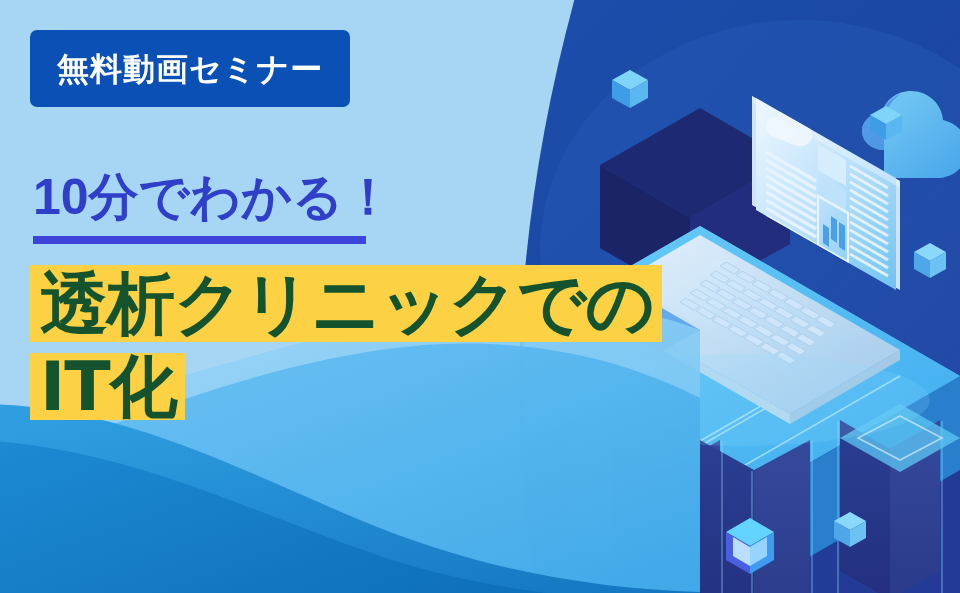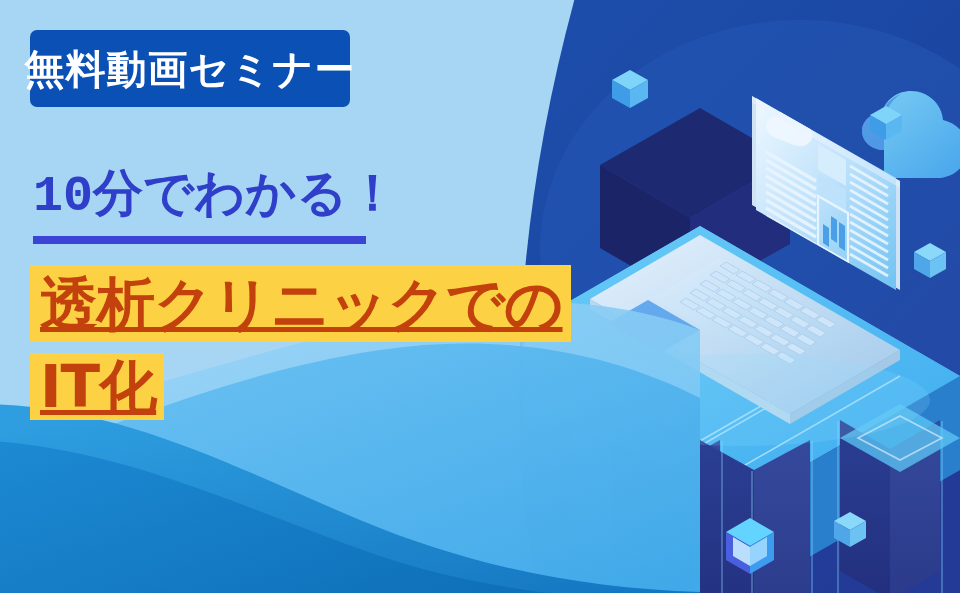--- a/index.html
+++ b/index.html
@@ -21,62 +21,61 @@
   .badge{
     position:absolute;left:30px;top:30px;
     width:320px;height:77px;
     background:#0a50b5;
     border-radius:7px;
     display:flex;align-items:center;justify-content:center;
     box-sizing:border-box;
   }
   .badge-label{
     color:#ffffff;
-    font-size:40px;
+    font-size:32px;
     font-weight:bold;
     letter-spacing:1px;
     line-height:1;
     white-space:nowrap;
     font-family:"DejaVu Sans","Liberation Sans",sans-serif;
   }
 
   .headline{
     position:absolute;left:33px;top:172px;
     color:#2f3fc9;
     font-size:50px;
     font-weight:bold;
     line-height:1;
     white-space:nowrap;
     letter-spacing:0px;
-    font-family:Liberation Mono, monospace;
+    font-family:Liberation Sans, sans-serif;
   }
   .headline-rule{
     position:absolute;left:33px;top:236px;
     width:333px;height:8px;
     background:#3b44d6;
   }
 
   .hl-line{
     position:absolute;
     background:#fcd144;
     display:flex;align-items:center;
     box-sizing:border-box;
     padding:0 8px 0 10px;
   }
   .hl-1{left:30px;top:265px;height:77px;}
   .hl-2{left:30px;top:353px;height:67px;}
   .hl-text{
-    color:#c2410c;
-    font-size:58px;
+    color:#14532d;
+    font-size:68px;
     font-weight:bold;
     line-height:1;
     white-space:nowrap;
     letter-spacing:-1px;
     font-family:"DejaVu Sans","Liberation Sans",sans-serif;
-    text-decoration:underline;
   }
 </style>
 </head>
 <body>
 
 <div id="banner">
 
   <svg class="layer" viewBox="0 0 960 593" xmlns="http://www.w3.org/2000/svg">
     <defs>
       <linearGradient id="gCircle" x1="0" y1="0" x2="0.6" y2="1">

